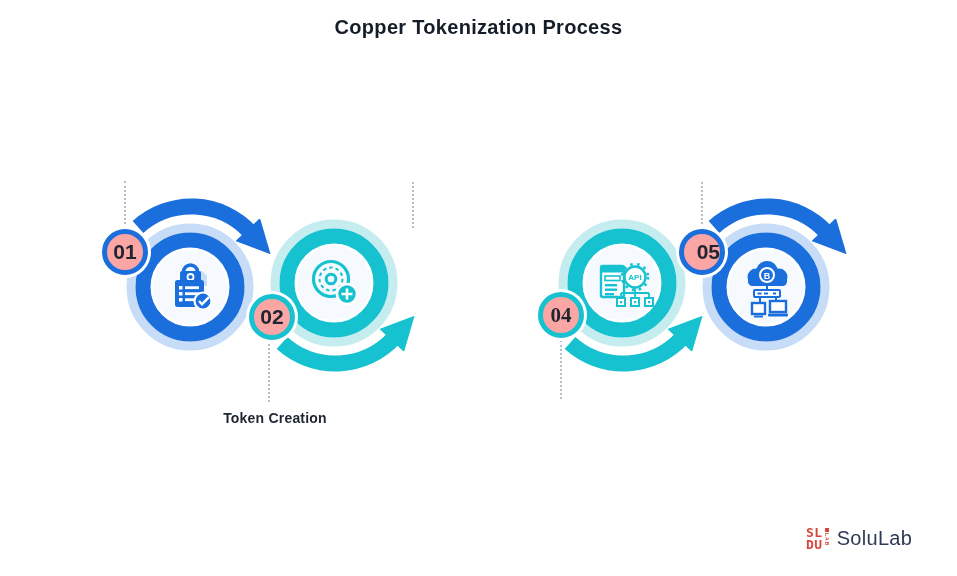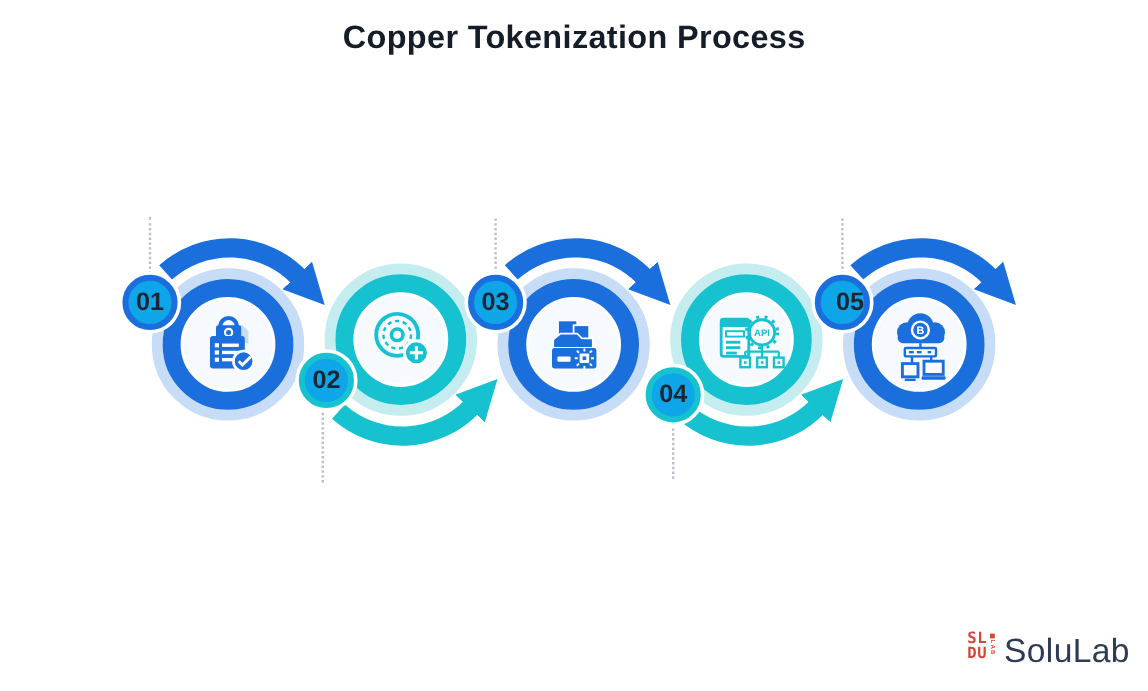--- a/index.html
+++ b/index.html
@@ -10,36 +10,36 @@
     --logo_red:#d8453a; --logo_navy:#2f3b55;
     --inner_tint:#f6f9fd;
   }
   *{margin:0;padding:0;box-sizing:border-box;}
   html,body{background:#fff;}
   body{font-family:"Liberation Sans",sans-serif;}
   .canvas{position:relative;width:957px;height:576px;background:#fff;overflow:hidden;}
 
   .title{
     position:absolute;left:0;top:16px;width:957px;text-align:center;
-    font-size:27px;font-weight:800;letter-spacing:.3px;color:var(--title_ink);
+    font-size:20px;font-weight:800;letter-spacing:.3px;color:var(--title_ink);
   }
 
   .step{position:absolute;width:200px;height:200px;}
   .step.blue{--accent:var(--blue);--accent-light:var(--blue_light);}
   .step.teal{--accent:var(--teal);--accent-light:var(--teal_light);}
   .art{position:absolute;left:0;top:0;overflow:visible;}
   .halo{fill:none;stroke:var(--accent-light);stroke-width:9;}
   .arrow-outline{fill:none;stroke:#fff;stroke-width:21;}
   .arrow{fill:none;stroke:var(--accent);stroke-width:16;}
   .ring{fill:#fff;stroke:var(--accent);stroke-width:15;}
   .inner-tint{fill:var(--inner_tint);}
 
   .badge{
     position:absolute;width:46px;height:46px;border-radius:50%;
-    background:#0ea5e9;border:5px solid var(--accent);
+    background:#fca5a5;border:5px solid var(--accent);
     box-shadow:0 0 0 3px #fff;
     display:flex;align-items:center;justify-content:center;
     font-size:21px;font-weight:700;color:var(--ink);z-index:5;
   }
   .step.blue .badge{border-color:var(--blue);}
   .step.teal .badge{border-color:var(--teal);}
 
   .connector{position:absolute;width:0;border-left:2px dotted var(--connector_gray);z-index:1;}
 
   .label{
@@ -52,21 +52,21 @@
   .mark-grid span{
     display:block;font-family:"DejaVu Sans Mono",monospace;
     font-size:13px;line-height:.95;font-weight:800;color:var(--logo_red);letter-spacing:.5px;
   }
   .mark-side{display:flex;flex-direction:column;align-items:center;gap:1px;padding-top:1px;}
   .mark-dot{width:4px;height:4px;background:var(--logo_red);display:block;}
   .mark-lab{
     writing-mode:vertical-rl;font-size:5px;font-weight:700;
     color:var(--logo_red);letter-spacing:1px;font-family:"Liberation Sans",sans-serif;
   }
-  .logo-text{font-size:28px;font-weight:500;color:var(--logo_navy);letter-spacing:.3px;}
+  .logo-text{font-size:20px;font-weight:500;color:var(--logo_navy);letter-spacing:.3px;}
 
   .icon-text{font-family:"Liberation Sans",sans-serif;font-weight:700;}
 </style>
 </head>
 <body>
 
 <svg width="0" height="0" style="position:absolute">
   <defs>
     <marker id="ah-blue" viewBox="0 0 10 10" refX="1" refY="5" markerWidth="2.1" markerHeight="2.1" orient="auto">
       <path d="M0 0 L10 5 L0 10 Z" fill="#1a6fdd"></path>
@@ -123,43 +123,22 @@
         <circle cx="97" cy="96" r="4.8" fill="none" stroke="#16c2d0" stroke-width="3"></circle>
         <circle cx="113" cy="111" r="10" fill="#16c2d0" stroke="#fff" stroke-width="2.5"></circle>
         <path d="M113 105.5 v11 M107.5 111 h11" stroke="#fff" stroke-width="2.6" fill="none"></path>
       </g>
     </svg>
     <div class="badge" style="left:15px;top:111px;">
       <span>02</span>
     </div>
   </div>
   <div class="connector" style="left:268px;top:340px;height:62px;"></div>
-
-  <div class="step blue" style="left:378px;top:187px;">
-    <svg class="art" width="200" height="200" viewBox="0 0 200 200">
-      <circle class="halo" cx="100" cy="100" r="59"></circle>
-      <path class="arrow-outline" d="M48 40 A80 80 0 0 1 160 45"></path>
-      <path class="arrow" d="M48 40 A80 80 0 0 1 160 45" marker-end="url(#ah-blue)"></path>
-      <circle class="ring" cx="100" cy="100" r="47"></circle>
-      <circle class="inner-tint" cx="100" cy="100" r="37"></circle>
-      <g>
-        <rect x="87" y="80" width="16" height="16" fill="#1a6fdd" stroke="#fff" stroke-width="1.5"></rect>
-        <rect x="100" y="84" width="13" height="12" fill="#1a6fdd" stroke="#fff" stroke-width="1.5"></rect>
-        <path d="M83 96 l6 -5 h14 l4 4 h9 v8 h-33 z" fill="#1a6fdd" stroke="#fff" stroke-width="1.5"></path>
-        <rect x="82" y="103" width="37" height="17" rx="2" fill="#1a6fdd"></rect>
-        <rect x="86.5" y="110" width="11" height="4.5" rx="1" fill="#fff"></rect>
-        <rect x="105" y="107.5" width="8" height="8" rx="1" fill="#fff"></rect>
-        <rect x="107.5" y="110" width="3" height="3" fill="#1a6fdd"></rect>
-        <path d="M109 106 v-2.5 M109 118 v2.5 M103.5 111.5 h-2.5 M114.5 111.5 h2.5 M104.5 107 l-1.8 -1.8 M113.5 107 l1.8 -1.8 M104.5 116 l-1.8 1.8 M113.5 116 l1.8 1.8" stroke="#fff" stroke-width="1.6" fill="none"></path>
-      </g>
-    </svg>
-    <div class="badge" style="left:12px;top:42px;">
-      <span>03</span>
-    </div>
-  </div>
+  <div class="label" style="left:195px;top:410px;width:160px;">Token Creation</div>
+
   <div class="connector" style="left:412px;top:182px;height:46px;"></div>
 
   <div class="step teal" style="left:522px;top:183px;">
     <svg class="art" width="200" height="200" viewBox="0 0 200 200">
       <circle class="halo" cx="100" cy="100" r="59"></circle>
       <path class="arrow-outline" d="M48 160 A80 80 0 0 0 160 155"></path>
       <path class="arrow" d="M48 160 A80 80 0 0 0 160 155" marker-end="url(#ah-teal)"></path>
       <circle class="ring" cx="100" cy="100" r="47"></circle>
       <circle class="inner-tint" cx="100" cy="100" r="37"></circle>
       <g>
@@ -174,21 +153,21 @@
         <text class="icon-text" x="113" y="97" font-size="8" fill="#16c2d0" text-anchor="middle">API</text>
         <path d="M113 104.5 v5.5 M99 110 h28 M99 110 v5 M113 110 v5 M127 110 v5" fill="none" stroke="#16c2d0" stroke-width="1.8"></path>
         <rect x="95" y="115" width="8" height="8" fill="#fff" stroke="#16c2d0" stroke-width="2"></rect>
         <rect x="109" y="115" width="8" height="8" fill="#fff" stroke="#16c2d0" stroke-width="2"></rect>
         <rect x="123" y="115" width="8" height="8" fill="#fff" stroke="#16c2d0" stroke-width="2"></rect>
         <rect x="98" y="118" width="2.2" height="2.2" fill="#16c2d0"></rect>
         <rect x="112" y="118" width="2.2" height="2.2" fill="#16c2d0"></rect>
         <rect x="126" y="118" width="2.2" height="2.2" fill="#16c2d0"></rect>
       </g>
     </svg>
-    <div class="badge" style="left:16px;top:123px;">
+    <div class="badge" style="left:16px;top:109px;font-family:Liberation Serif, serif;">
       <span>04</span>
     </div>
   </div>
   <div class="connector" style="left:560px;top:340px;height:59px;"></div>
 
   <div class="step blue" style="left:666px;top:187px;">
     <svg class="art" width="200" height="200" viewBox="0 0 200 200">
       <circle class="halo" cx="100" cy="100" r="59"></circle>
       <path class="arrow-outline" d="M48 40 A80 80 0 0 1 160 45"></path>
       <path class="arrow" d="M48 40 A80 80 0 0 1 160 45" marker-end="url(#ah-blue)"></path>

